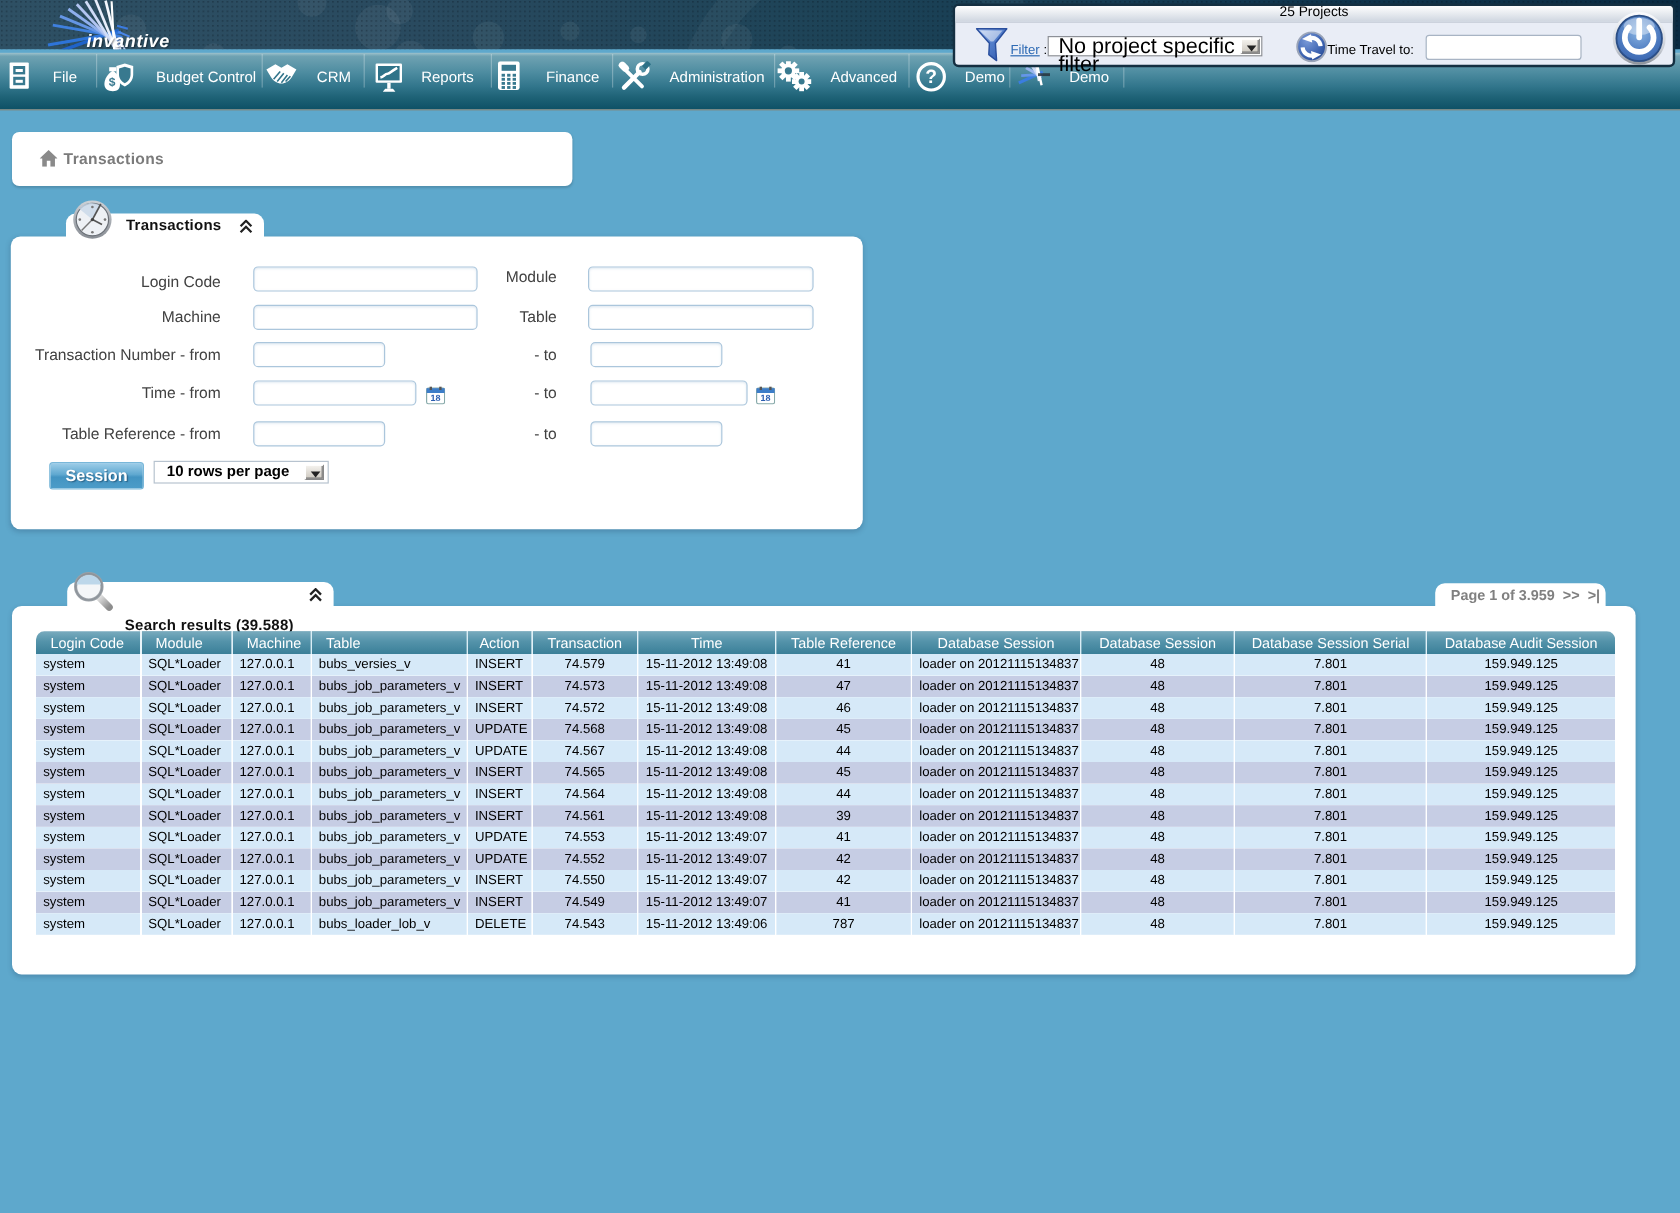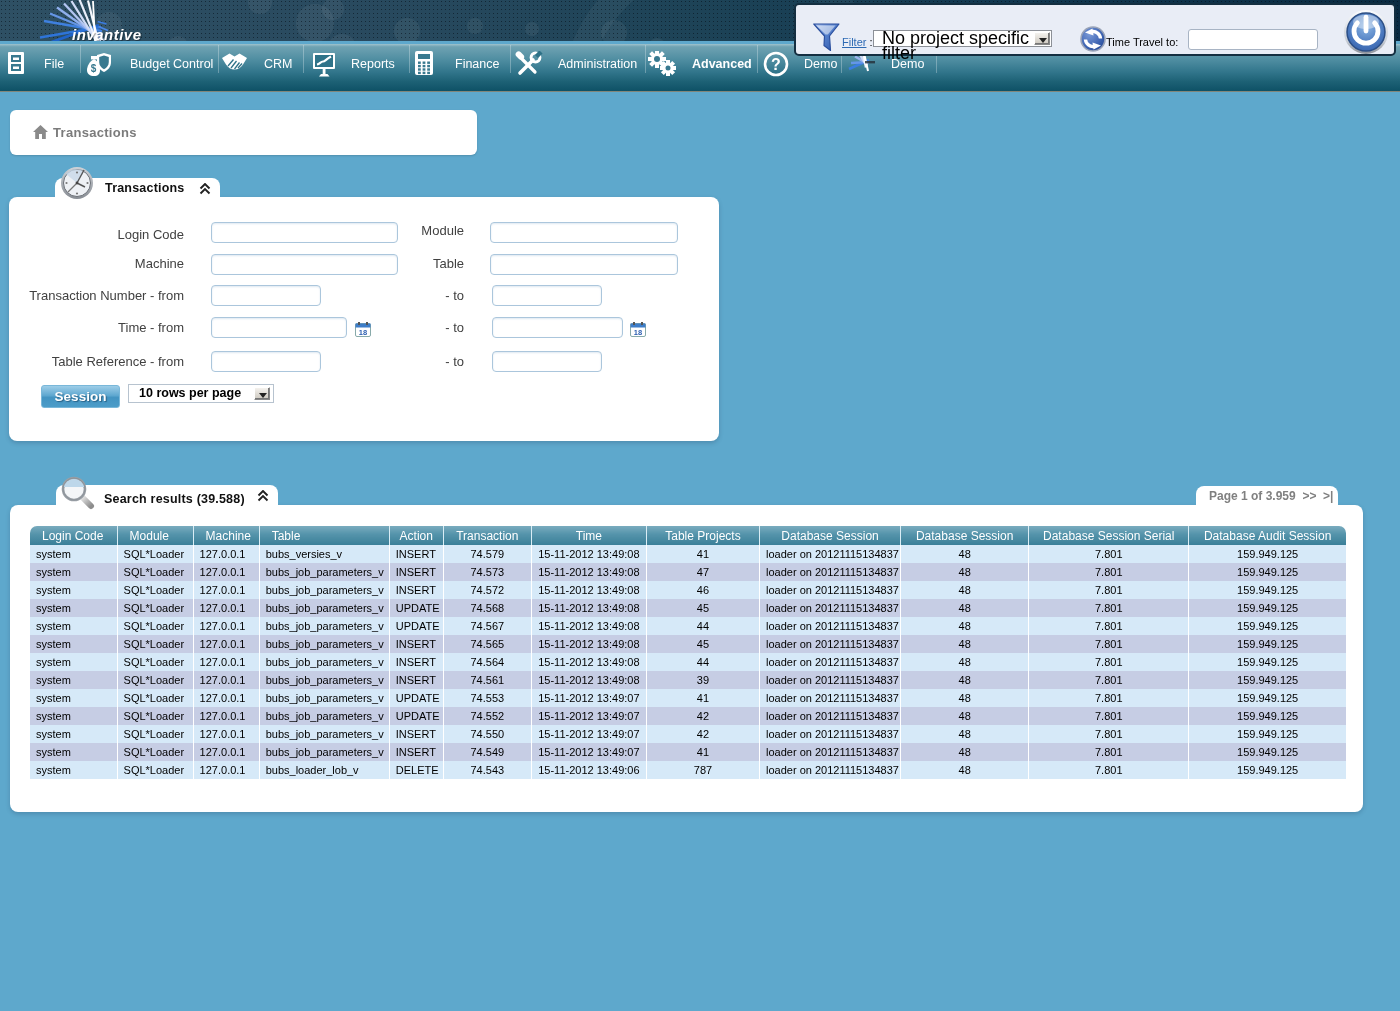--- a/index.html
+++ b/index.html
@@ -178,41 +178,42 @@
         <rect x="19" y="9" width="4" height="6" fill="#fff" transform="rotate(90 21 17)"></rect>
         <rect x="19" y="9" width="4" height="6" fill="#fff" transform="rotate(135 21 17)"></rect>
         <rect x="19" y="9" width="4" height="6" fill="#fff" transform="rotate(180 21 17)"></rect>
         <rect x="19" y="9" width="4" height="6" fill="#fff" transform="rotate(225 21 17)"></rect>
         <rect x="19" y="9" width="4" height="6" fill="#fff" transform="rotate(270 21 17)"></rect>
         <rect x="19" y="9" width="4" height="6" fill="#fff" transform="rotate(315 21 17)"></rect>
         <circle cx="21" cy="17" r="5" fill="#fff"></circle>
         <circle cx="21" cy="17" r="2.5" fill="#38798f"></circle>
       </g>
     </svg>
-    <span class="mi" style="left:692px;font-weight:bold;">Advanced</span>
+    <span class="mi" style="left:692px;">Advanced</span>
     <div class="msep" style="left:757px;"></div>
     <svg class="micon" style="left:762px;" width="30" height="26" viewBox="0 0 30 26">
       <circle cx="14" cy="13" r="11" fill="none" stroke="#fff" stroke-width="2.6"></circle>
       <text x="14" y="18.5" font-size="16" font-weight="bold" text-anchor="middle" fill="#fff">?</text>
     </svg>
     <span class="mi" style="left:804px;">Demo</span>
     <div class="msep" style="left:841px;"></div>
     <svg class="micon" style="left:847px;" width="30" height="26" viewBox="0 0 30 26">
       <line x1="2" y1="18" x2="22" y2="9" stroke="#3a7de0" stroke-width="2.6"></line>
       <line x1="4" y1="12" x2="22" y2="11" stroke="#6496e8" stroke-width="2.4"></line>
       <line x1="8" y1="5.5" x2="21" y2="13" stroke="#9ab5ee" stroke-width="2.4"></line>
       <line x1="12" y1="2" x2="20" y2="15" stroke="#ccd9f6" stroke-width="2.4"></line>
       <line x1="16" y1="0.5" x2="19" y2="16.5" stroke="#f2f5fd" stroke-width="2.4"></line>
       <line x1="17" y1="2" x2="21" y2="20" stroke="#fff" stroke-width="2.0"></line>
       <rect x="18" y="10" width="10" height="2.4" fill="#26323c" opacity="0.85"></rect>
     </svg>
     <span class="mi" style="left:891px;">Demo</span>
     <div class="msep" style="left:936px;"></div>
   </div>
 <div id="toppanel">
+<div id="tp-title">25 Projects</div>
 <svg class="abs" style="left:17px;top:18px;" width="27" height="29" viewBox="0 0 27 29">
  <defs>
         <linearGradient id="fg" x1="0" y1="0" x2="1" y2="1">
           <stop offset="0" stop-color="#aac2ee"></stop>
           <stop offset="0.45" stop-color="#5580cc"></stop>
           <stop offset="1" stop-color="#2c55a8"></stop>
         </linearGradient>
       </defs>
  <path d="M0.8 1 L26 1 L16.5 13 L17.5 27.5 L11 22.5 L11.5 13 Z" fill="url(#fg)" stroke="#2a4f9e" stroke-width="1.2" stroke-linejoin="round"></path>
  <path d="M3.5 2.4 L22.5 2.4 L14.8 11.5 L12.6 11.5 Z" fill="rgba(255,255,255,0.5)"></path>
@@ -331,21 +332,21 @@
       <linearGradient id="mgh" x1="0" y1="0" x2="1" y2="1">
         <stop offset="0" stop-color="#e8e8e8"></stop>
         <stop offset="1" stop-color="#8d8d8d"></stop>
       </linearGradient>
     </defs>
  <line x1="22" y1="22" x2="31" y2="31" stroke="url(#mgh)" stroke-width="6" stroke-linecap="round"></line>
  <circle cx="14" cy="14" r="11" fill="#f4f6f8" stroke="#9aa0a6" stroke-width="2.6"></circle>
  <path d="M3.6 12 A10.8 10.8 0 0 1 24.4 12 Z" fill="#bdd7ea"></path>
  <circle cx="14" cy="14" r="11" fill="none" stroke="#8d939a" stroke-width="1"></circle>
 </svg>
-<span class="abs tabtxt" style="left:104px;top:492px;">Search results (39.588)</span>
+<span class="abs tabtxt" style="left:104px;top:514px;">Search results (39.588)</span>
 <svg class="abs" style="left:257px;top:490px;" width="12" height="12" viewBox="0 0 12 12">
     <path d="M1.5 5.5 L6 1 L10.5 5.5 M1.5 10.5 L6 6 L10.5 10.5" fill="none" stroke="#222" stroke-width="1.9"></path>
   </svg>
 <table id="rtable">
     <colgroup>
       <col style="width:87px;">
       <col style="width:76px;">
       <col style="width:66px;">
       <col style="width:130px;">
       <col style="width:54px;">
@@ -359,21 +360,21 @@
     </colgroup>
     <tbody>
       <tr>
         <th class="cl">Login Code</th>
         <th class="cl">Module</th>
         <th class="cl">Machine</th>
         <th class="cl">Table</th>
         <th class="cc">Action</th>
         <th class="cc">Transaction</th>
         <th class="cc">Time</th>
-        <th class="cc">Table Projects</th>
+        <th class="cc">Table Reference</th>
         <th class="cc">Database Session</th>
         <th class="cc">Database Session</th>
         <th class="cc">Database Session Serial</th>
         <th class="cc">Database Audit Session</th>
       </tr>
       <tr class="odd">
         <td class="cl">system</td>
         <td class="cl">SQL*Loader</td>
         <td class="cl">127.0.0.1</td>
         <td class="cl">bubs_versies_v</td>

